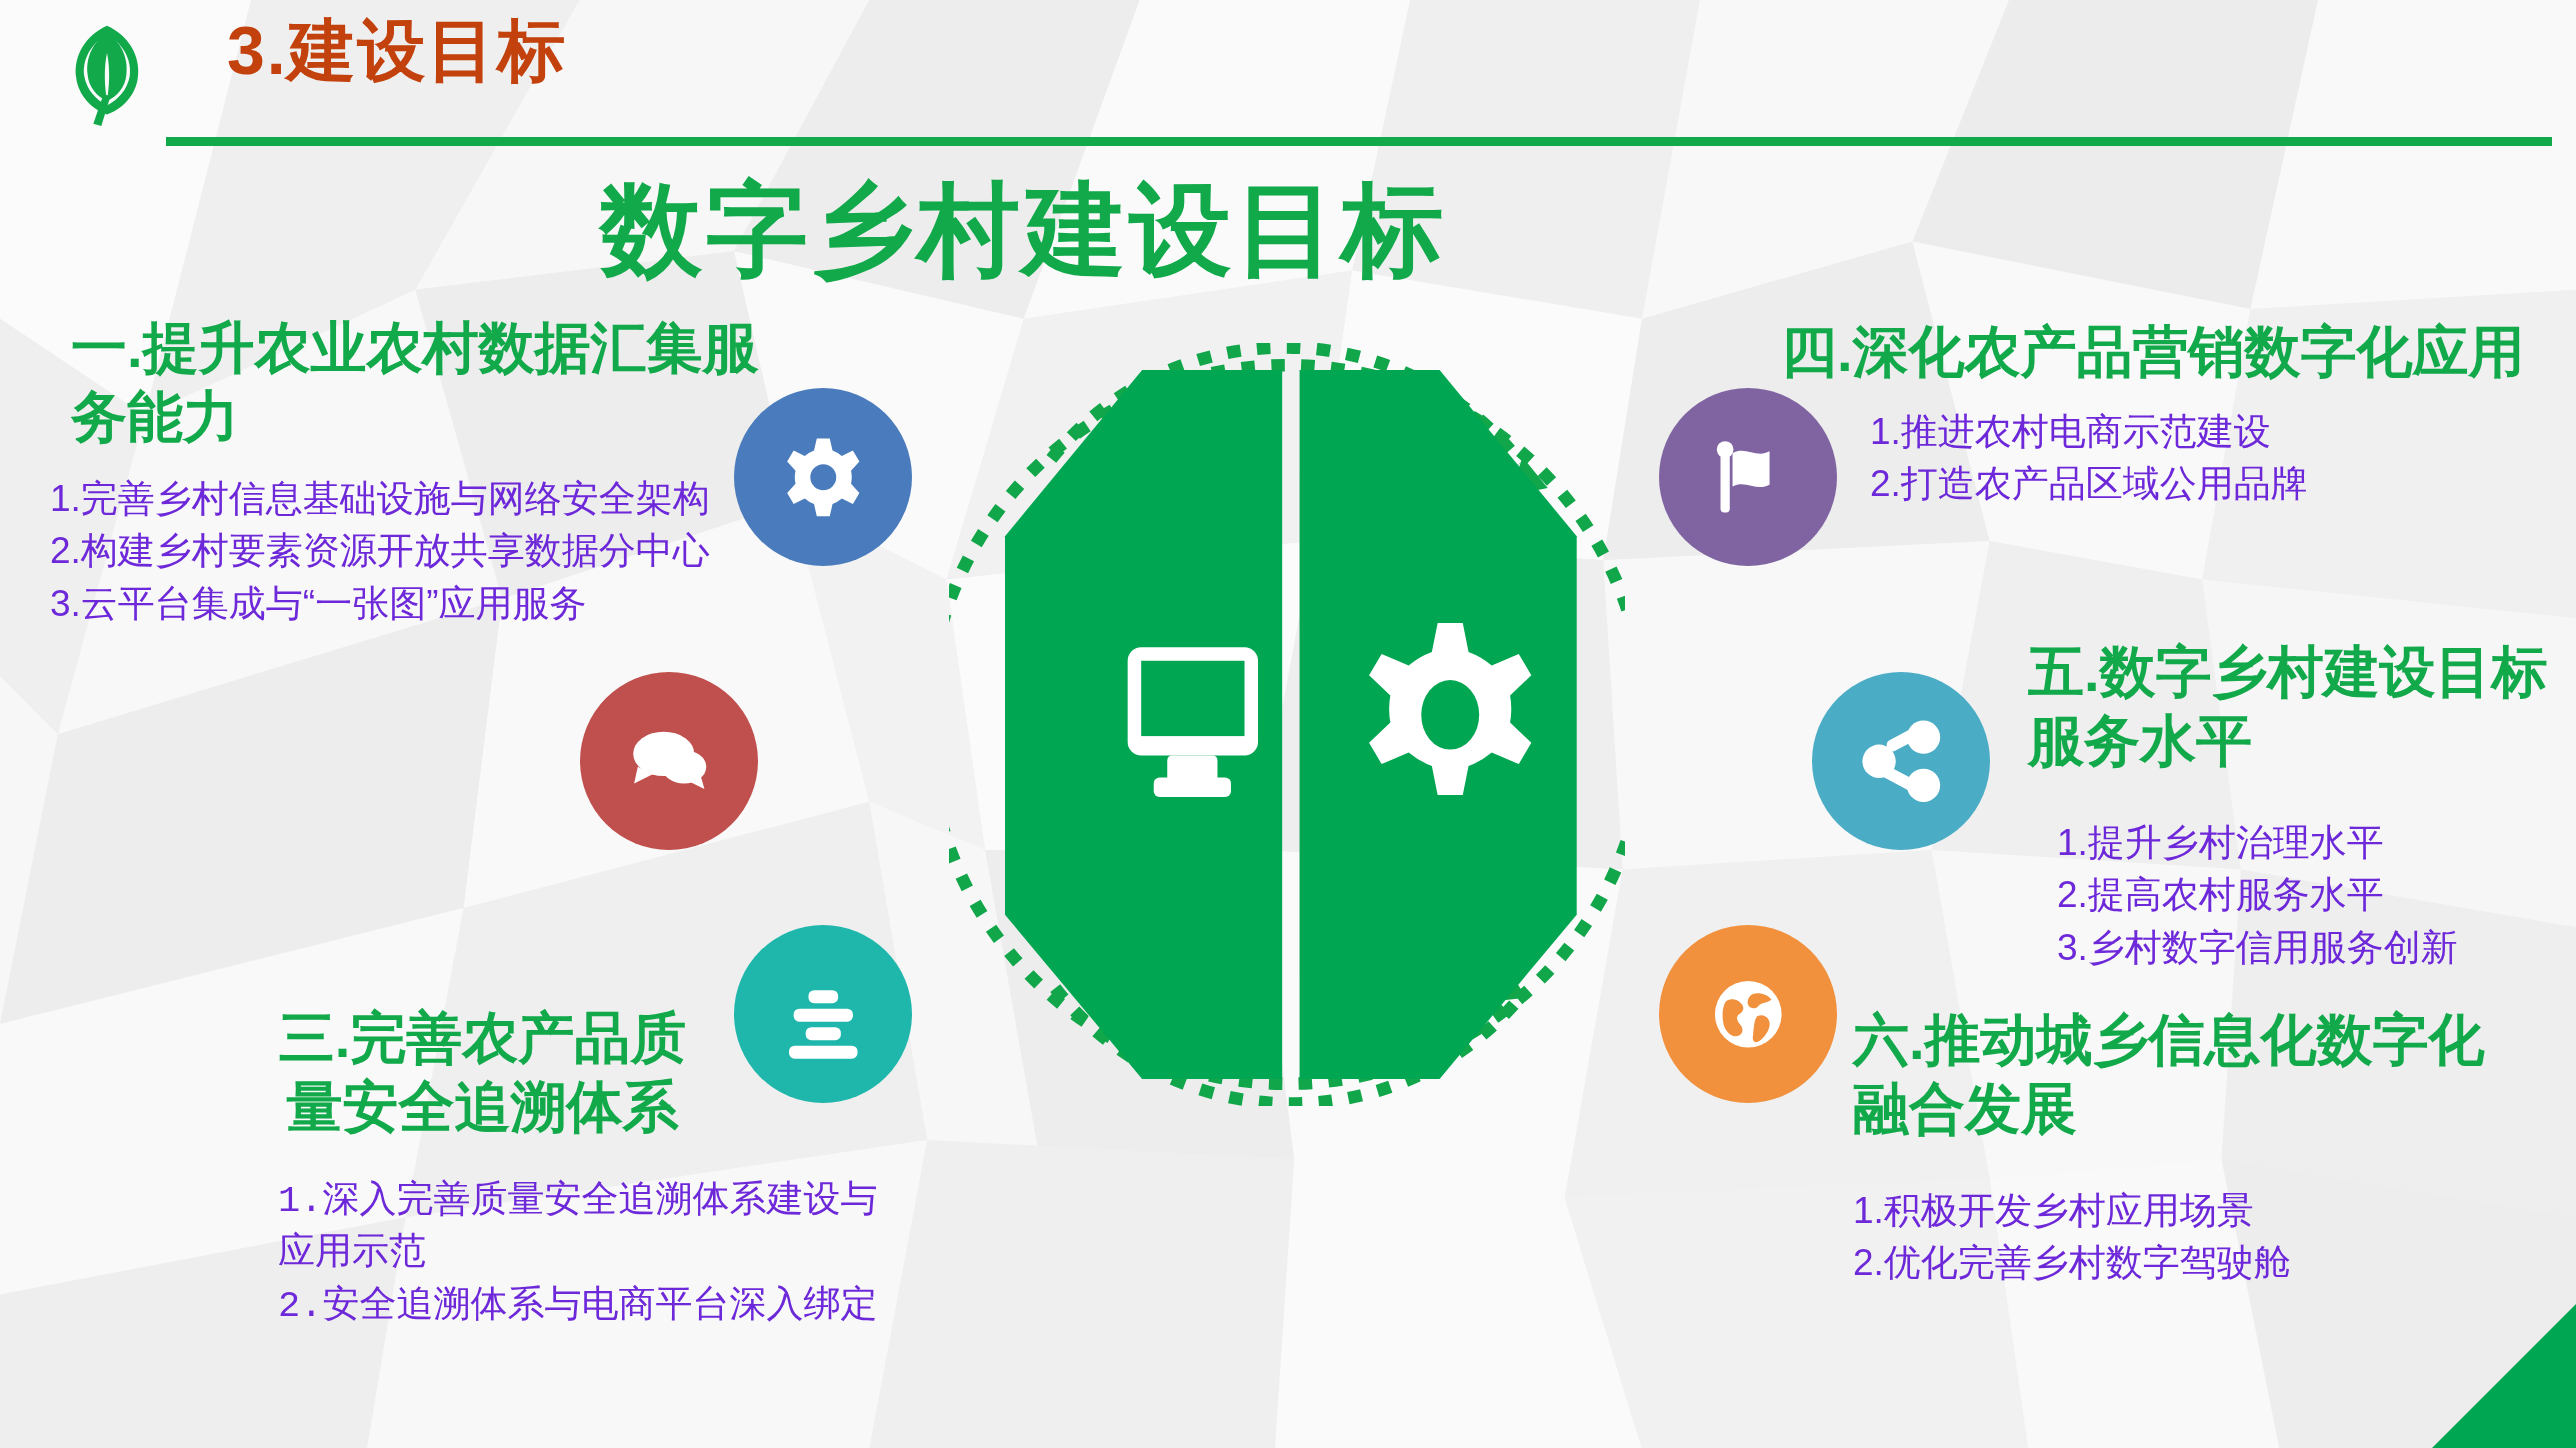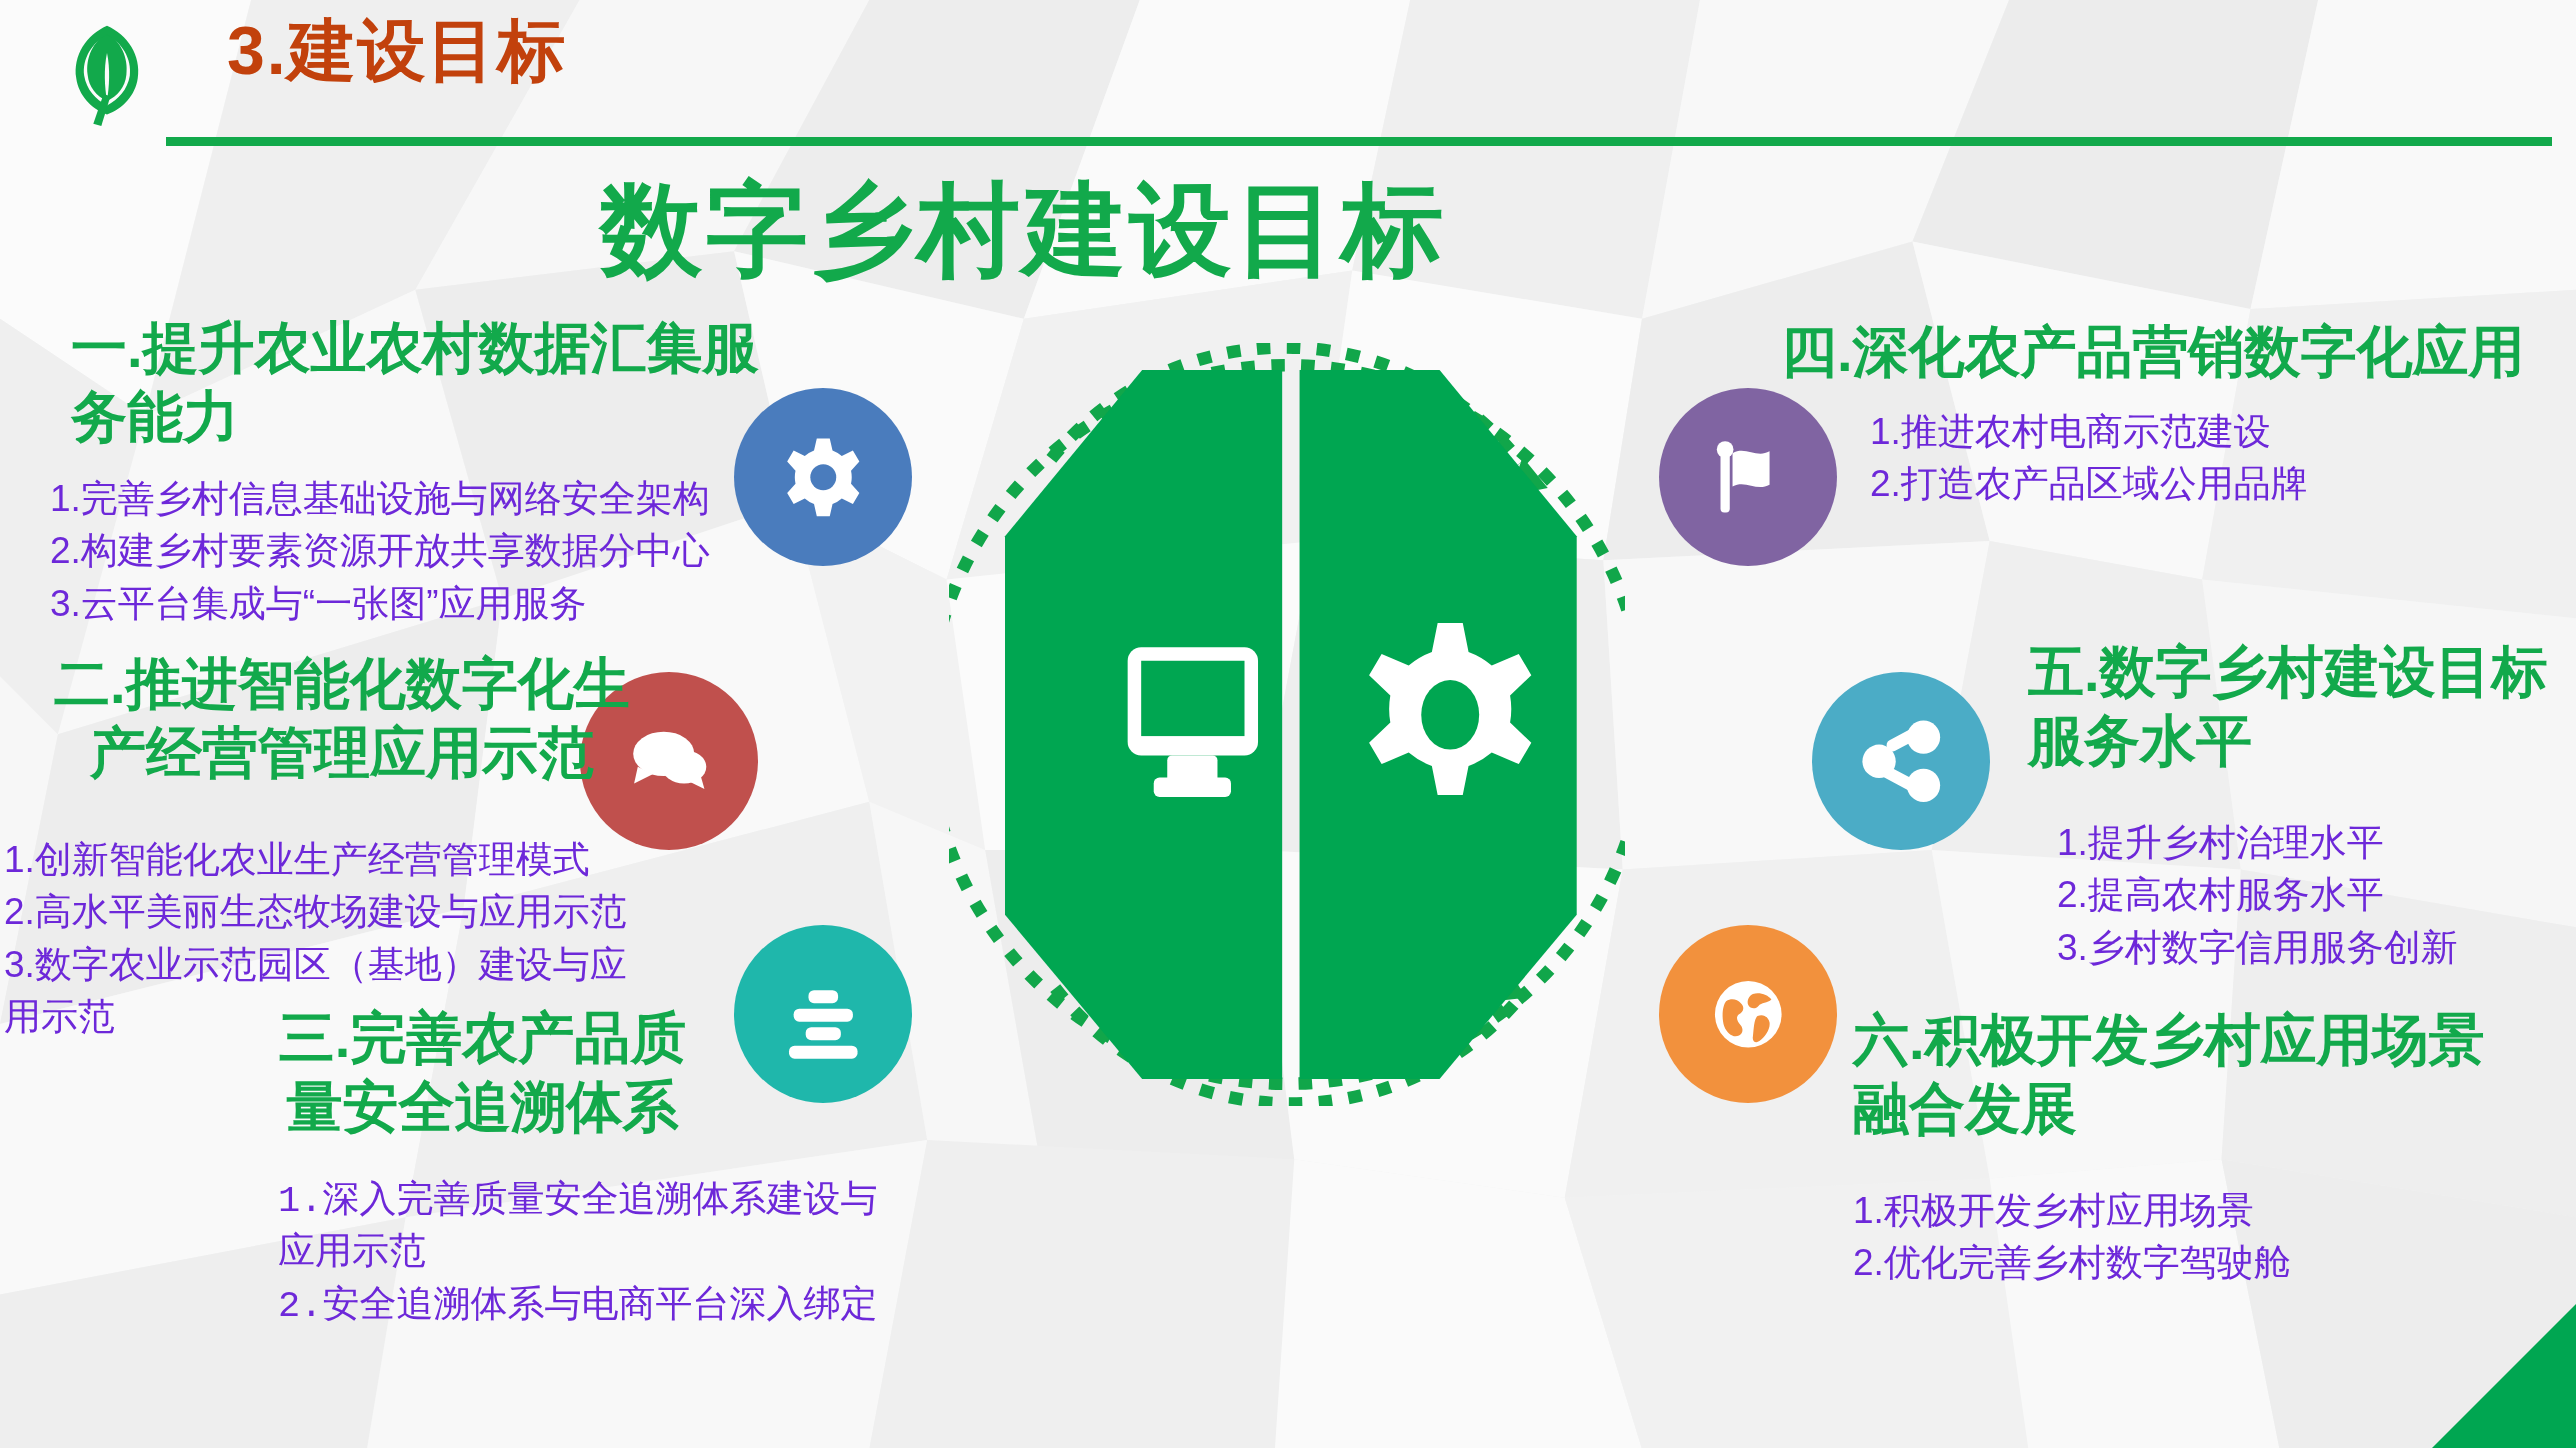--- a/index.html
+++ b/index.html
@@ -243,28 +243,20 @@
     </svg>
   </div>
 
   <div class="block b1">
     <div class="blk-title">一.提升农业农村数据汇集服务能力</div>
     <div class="blk-list">1.完善乡村信息基础设施与网络安全架构
 2.构建乡村要素资源开放共享数据分中心
 3.云平台集成与“一张图”应用服务</div>
   </div>
 
-  <div class="block b2">
-    <div class="blk-title">二.推进智能化数字化生
-产经营管理应用示范</div>
-    <div class="blk-list">1.创新智能化农业生产经营管理模式
-2.高水平美丽生态牧场建设与应用示范
-3.数字农业示范园区（基地）建设与应
-用示范</div>
-  </div>
 
   <div class="block b3">
     <div class="blk-title">三.完善农产品质
 量安全追溯体系</div>
     <div class="blk-list">1.深入完善质量安全追溯体系建设与
 应用示范
 2.安全追溯体系与电商平台深入绑定</div>
   </div>
 
   <div class="block b4">
@@ -275,21 +267,21 @@
 
   <div class="block b5">
     <div class="blk-title">五.数字乡村建设目标
 服务水平</div>
     <div class="blk-list">1.提升乡村治理水平
 2.提高农村服务水平
 3.乡村数字信用服务创新</div>
   </div>
 
   <div class="block b6">
-    <div class="blk-title">六.积极开发乡村应用场景
+    <div class="blk-title">六.推动城乡信息化数字化
 融合发展</div>
     <div class="blk-list">1.积极开发乡村应用场景
 2.优化完善乡村数字驾驶舱</div>
   </div>
 
   <svg id="corner" viewBox="0 0 300 150" preserveAspectRatio="none">
     <polygon points="300,0 300,150 150,150" fill="#00a651"></polygon>
   </svg>
 
 </div>

